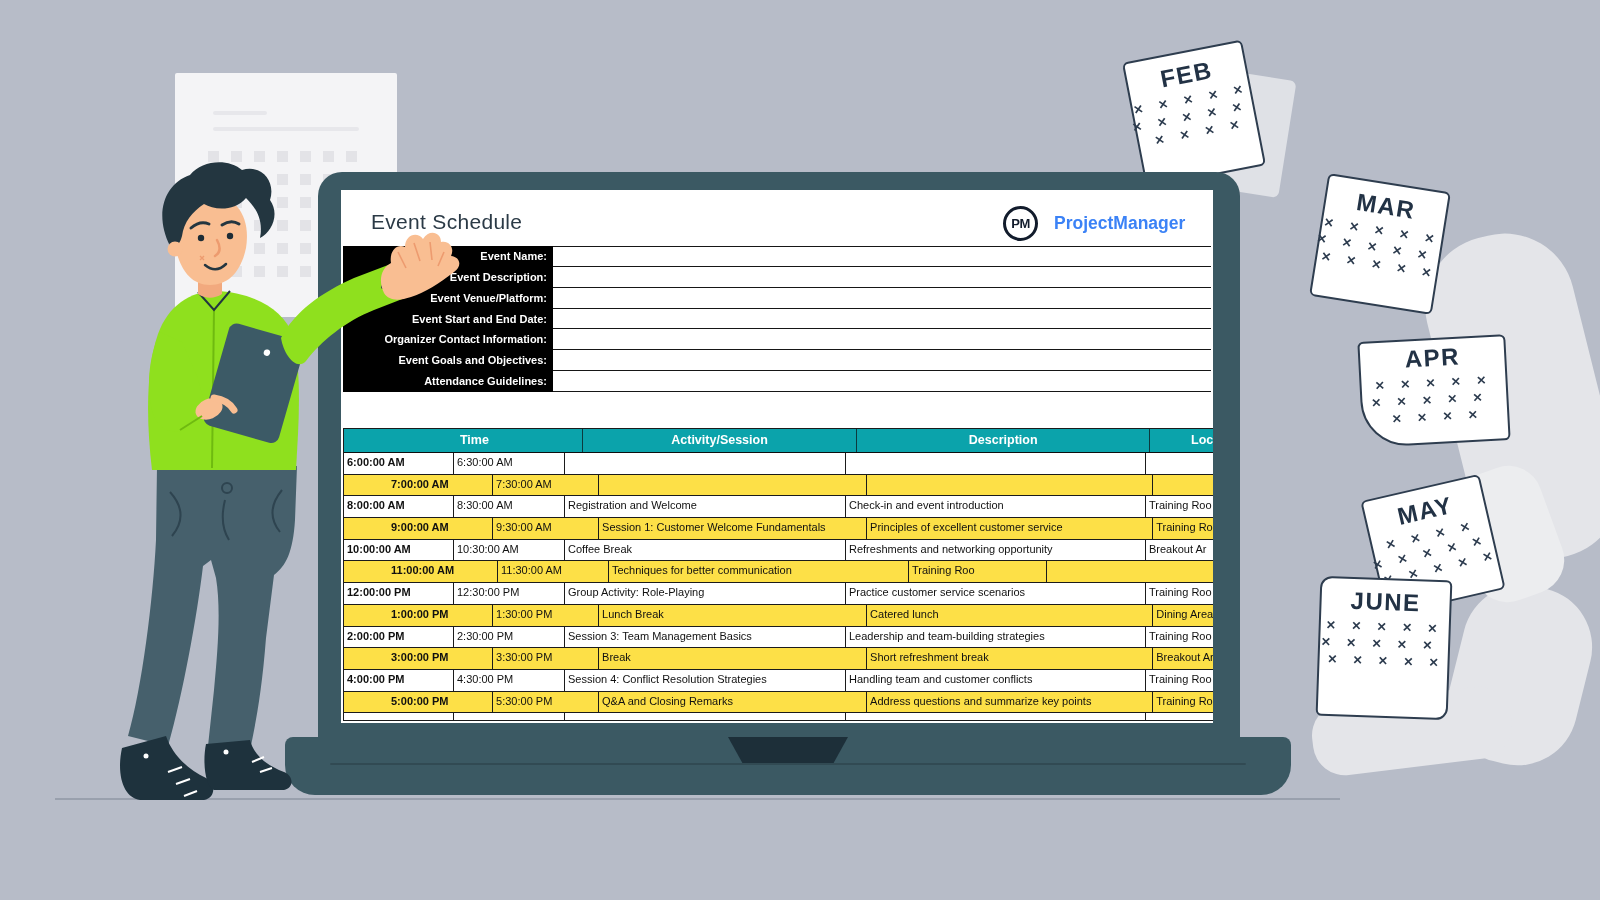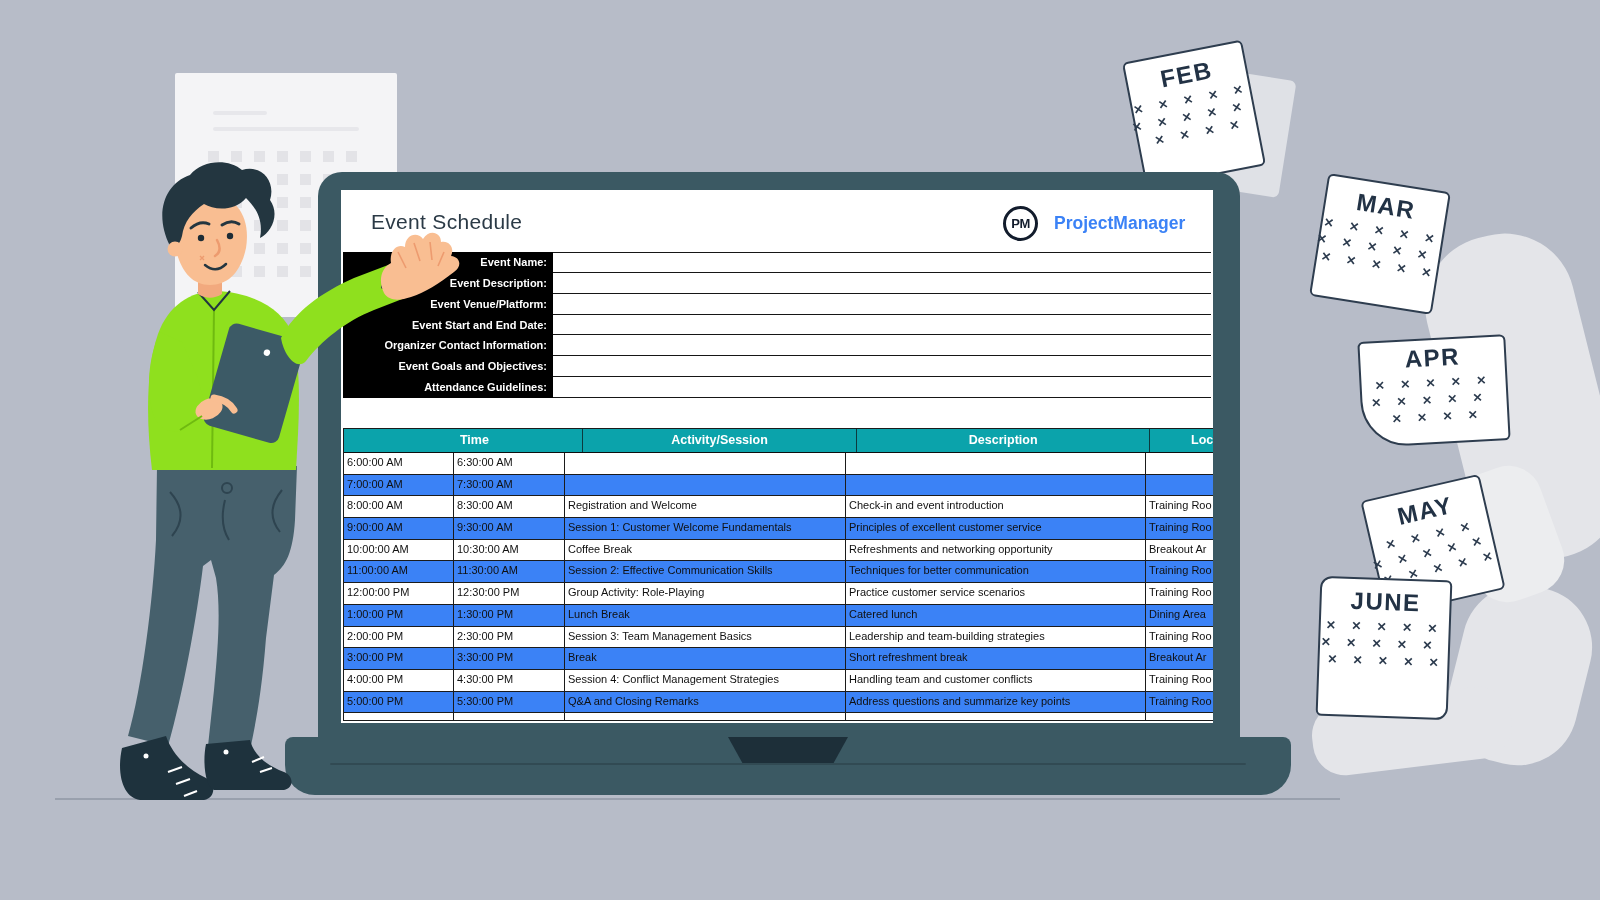--- a/index.html
+++ b/index.html
@@ -34,38 +34,38 @@
   .base-line{position:absolute;left:45px;right:45px;top:26px;height:2px;background:rgba(0,0,0,.16);border-radius:2px;}
 
   
   .screen-title{position:absolute;left:30px;top:20px;font-size:21px;color:#2B3A46;letter-spacing:.3px;}
   .logo{position:absolute;left:662px;top:16px;display:flex;align-items:center;gap:16px;}
   .logo-circle{width:35px;height:35px;border:3px solid #121C2C;border-radius:50%;box-sizing:border-box;
                display:flex;align-items:center;justify-content:center;font-weight:bold;font-size:13px;
                color:#121C2C;letter-spacing:-.5px;}
   .logo-text{font-size:17.5px;font-weight:bold;color:#3b82f6;}
 
-  .event-form{position:absolute;left:2px;top:62px;width:868px;}
+  .event-form{position:absolute;left:2px;top:56px;width:868px;}
   .form-row{display:flex;height:20.86px;}
   .form-label{width:210px;background:#000;color:#fff;font-size:11px;font-weight:bold;text-align:right;
               padding-right:6px;line-height:20.8px;box-sizing:border-box;white-space:nowrap;overflow:hidden;}
   .form-value{flex:1;background:#fff;border-bottom:1px solid #161616;}
   .form-row:first-child .form-value{border-top:1px solid #161616;}
 
   .sched-table{position:absolute;left:2px;top:238px;width:941px;border-left:1px solid #1B1B1B;}
   .t-head{display:flex;height:23px;background:#0BA3AB;border-top:1px solid #1B1B1B;border-bottom:1px solid #0E0E0E;padding-left:23px;}
   .th{box-sizing:border-box;border-right:1px solid #0C3A3E;color:#fff;font-weight:bold;font-size:12.5px;
       text-align:center;line-height:22px;overflow:hidden;white-space:nowrap;}
   .th-time{width:221px;}.th-act{width:281px;}.th-desc{width:300px;}.th-loc{width:138px;}
   .t-row{display:flex;height:20.7px;background:#fff;border-bottom:1px solid #1B1B1B;}
-  .t-row.alt{background:#3b82f6;}
+  .t-row.alt{background:#fde047;padding-left:44px;}
   .t-row.partial{height:7px;}
   .td{box-sizing:border-box;border-right:1px solid #1B1B1B;font-size:11px;color:#101010;line-height:19.5px;
       padding-left:3px;white-space:nowrap;overflow:hidden;}
-  .c-t1{width:110px;}.c-t2{width:111px;}.c-act{width:281px;}.c-desc{width:300px;}.c-loc{width:138px;}
+  .c-t1{width:110px;font-weight:bold;}.c-t2{width:111px;}.c-act{width:281px;}.c-desc{width:300px;}.c-loc{width:138px;}
 
   
   .cal-shadow{position:absolute;background:#DFE1E6;border-radius:6px;z-index:9;}
   .feb-shadow{left:1176px;top:72px;width:112px;height:118px;transform:rotate(9deg);}
   .cal-page{position:absolute;background:#fff;border:2px solid #2E3D4F;border-radius:6px;z-index:10;
             display:flex;flex-direction:column;align-items:center;padding-top:9px;box-sizing:border-box;}
   .cal-month{font-weight:bold;color:#223245;letter-spacing:1.5px;font-size:24px;line-height:26px;}
   .cal-marks{margin-top:4px;color:#2C3B4E;font-weight:bold;text-align:center;}
   .marks-line{font-size:12px;line-height:17px;letter-spacing:6px;white-space:nowrap;}
   .marks-line:nth-child(2){margin-left:-9px;}
@@ -219,21 +219,20 @@
             <div class="t-row">
               <div class="td c-t1">10:00:00 AM</div>
               <div class="td c-t2">10:30:00 AM</div>
               <div class="td c-act">Coffee Break</div>
               <div class="td c-desc">Refreshments and networking opportunity</div>
               <div class="td c-loc">Breakout Ar</div>
             </div>
             <div class="t-row alt">
               <div class="td c-t1">11:00:00 AM</div>
               <div class="td c-t2">11:30:00 AM</div>
-              <div class="td c-act">Session 2: Effective Communication Skills</div>
               <div class="td c-desc">Techniques for better communication</div>
               <div class="td c-loc">Training Roo</div>
             </div>
             <div class="t-row">
               <div class="td c-t1">12:00:00 PM</div>
               <div class="td c-t2">12:30:00 PM</div>
               <div class="td c-act">Group Activity: Role-Playing</div>
               <div class="td c-desc">Practice customer service scenarios</div>
               <div class="td c-loc">Training Roo</div>
             </div>
@@ -254,21 +253,21 @@
             <div class="t-row alt">
               <div class="td c-t1">3:00:00 PM</div>
               <div class="td c-t2">3:30:00 PM</div>
               <div class="td c-act">Break</div>
               <div class="td c-desc">Short refreshment break</div>
               <div class="td c-loc">Breakout Ar</div>
             </div>
             <div class="t-row">
               <div class="td c-t1">4:00:00 PM</div>
               <div class="td c-t2">4:30:00 PM</div>
-              <div class="td c-act">Session 4: Conflict Management Strategies</div>
+              <div class="td c-act">Session 4: Conflict Resolution Strategies</div>
               <div class="td c-desc">Handling team and customer conflicts</div>
               <div class="td c-loc">Training Roo</div>
             </div>
             <div class="t-row alt">
               <div class="td c-t1">5:00:00 PM</div>
               <div class="td c-t2">5:30:00 PM</div>
               <div class="td c-act">Q&amp;A and Closing Remarks</div>
               <div class="td c-desc">Address questions and summarize key points</div>
               <div class="td c-loc">Training Roo</div>
             </div>

